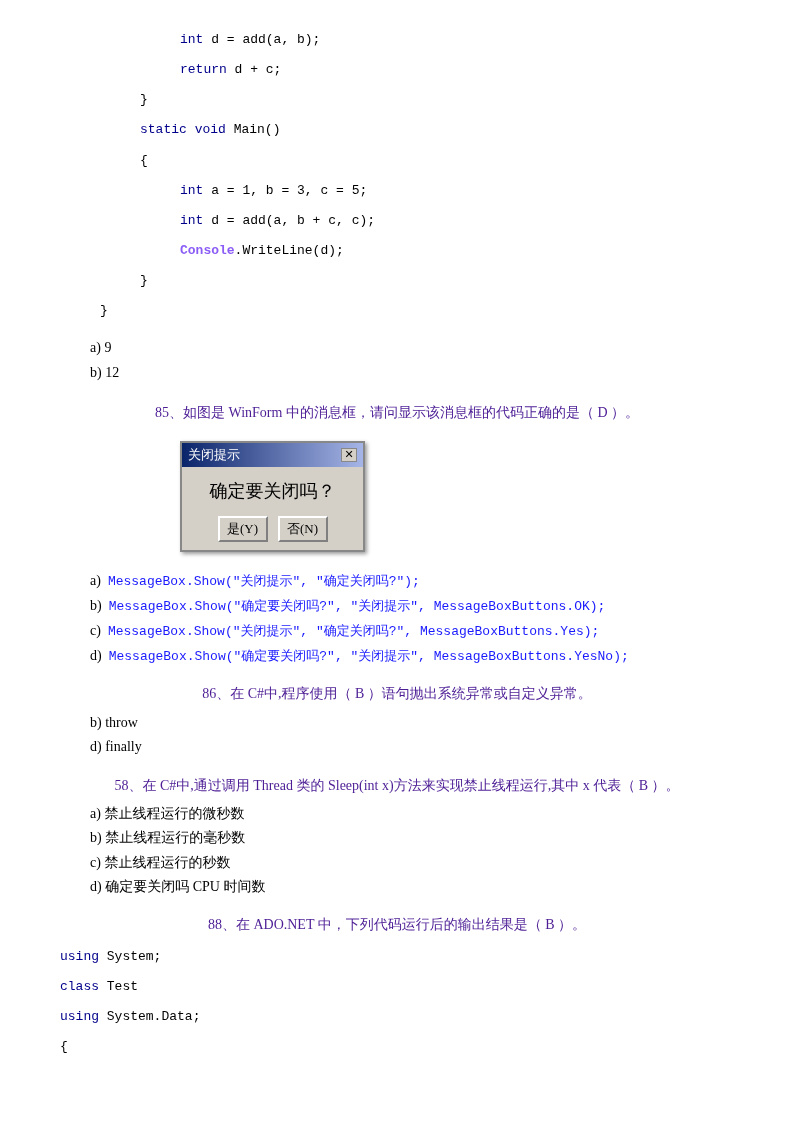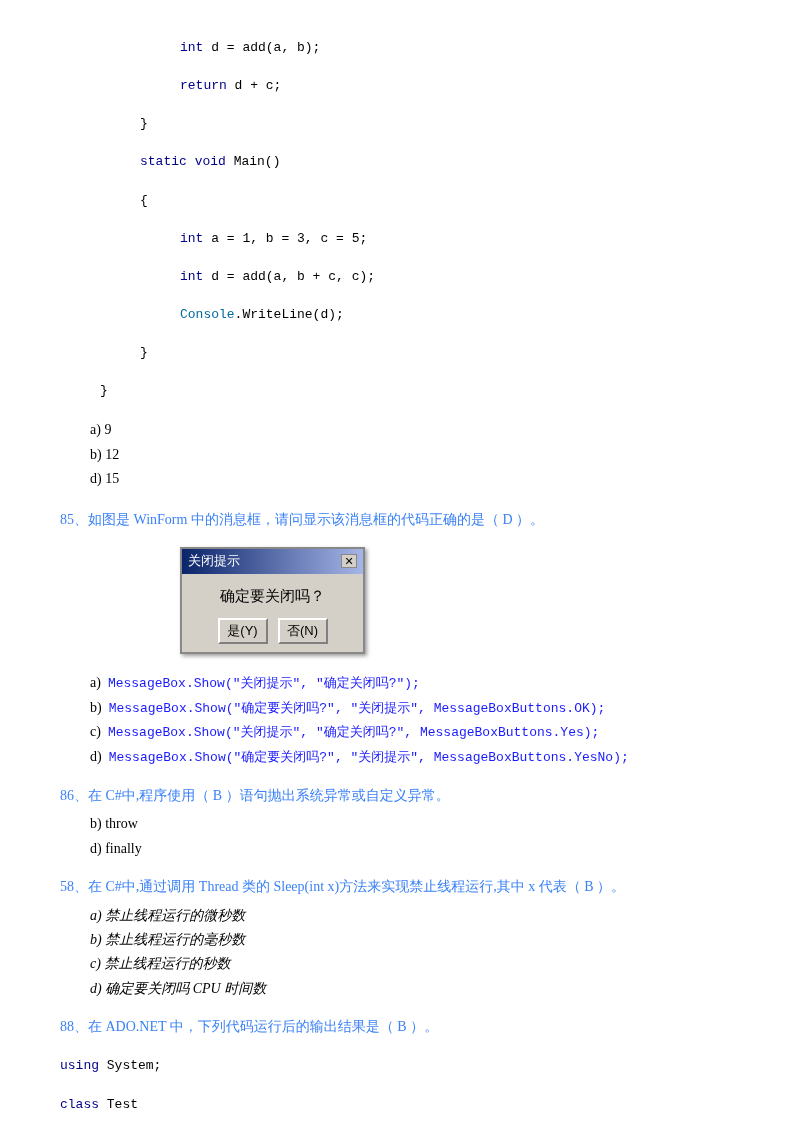--- a/index.html
+++ b/index.html
@@ -10,32 +10,33 @@
       color: #000;
       width: 794px;
       min-height: 1123px;
       padding: 20px 60px 20px 60px;
       line-height: 1.6;
     }
     .code-block {
       font-family: "Courier New", Courier, monospace;
       font-size: 13px;
       line-height: 1.55;
-      margin: 18px 0;
+      margin: 10px 0;
     }
     .kw { color: #00008B; }
-    .cn { color: #0369a1; } 
+    .cn { color: #8b5cf6; font-weight: bold; } 
     .indent1 { margin-left: 40px; }
     .indent2 { margin-left: 80px; }
     .indent3 { margin-left: 120px; }
     .question {
       margin-top: 18px;
       margin-bottom: 6px;
       font-size: 14px;
-      color: #3b82f6;
+      color: #4c1d95;
+      text-align: center;
     }
     .options {
       margin-left: 30px;
     }
     .option {
       margin: 2px 0;
       font-size: 14px;
     }
     .option-code {
       font-family: "Courier New", Courier, monospace;
@@ -79,34 +80,34 @@
       justify-content: center;
       font-size: 11px;
     }
     .dialog-body {
       padding: 10px 12px 8px 12px;
       background: #d4d0c8;
     }
     .dialog-message {
       text-align: center;
       margin-bottom: 10px;
-      font-size: 15px;
+      font-size: 18px;
     }
     .dialog-buttons {
       display: flex;
       justify-content: center;
       gap: 10px;
     }
     .dialog-btn {
       background: #d4d0c8;
       border: 2px solid;
       border-color: #fff #808080 #808080 #fff;
       padding: 2px 0;
       font-size: 13px;
-      font-family: Liberation Sans, sans-serif;
+      font-family: Liberation Serif, serif;
       cursor: pointer;
       min-width: 50px;
       text-align: center;
     }
     .section-gap { margin-top: 16px; }
   </style>
 </head>
 <body>
 
 
@@ -145,23 +146,20 @@
   </div>
 </div>
 
 
 <div class="options section-gap">
   <div class="option">
     <span>a) 9</span>
   </div>
   <div class="option">
     <span>b) 12</span>
-  </div>
-  <div class="option">
-    <span>d) 15</span>
   </div>
 </div>
 
 
 <div class="question">
   <span>85、如图是 WinForm 中的消息框，请问显示该消息框的代码正确的是（ D ）。</span>
 </div>
 
 
 <div class="dialog-wrapper">
@@ -206,21 +204,21 @@
   </div>
   <div class="option">
     <span>d)  finally</span>
   </div>
 </div>
 
 
 <div class="question section-gap">
   <span>58、在 C#中,通过调用 Thread 类的 Sleep(int x)方法来实现禁止线程运行,其中 x 代表（ B ）。</span>
 </div>
-<div class="options" style="font-style:italic;">
+<div class="options" style="">
   <div class="option">
     <span>a)  禁止线程运行的微秒数</span>
   </div>
   <div class="option">
     <span>b)  禁止线程运行的毫秒数</span>
   </div>
   <div class="option">
     <span>c)  禁止线程运行的秒数</span>
   </div>
   <div class="option">

